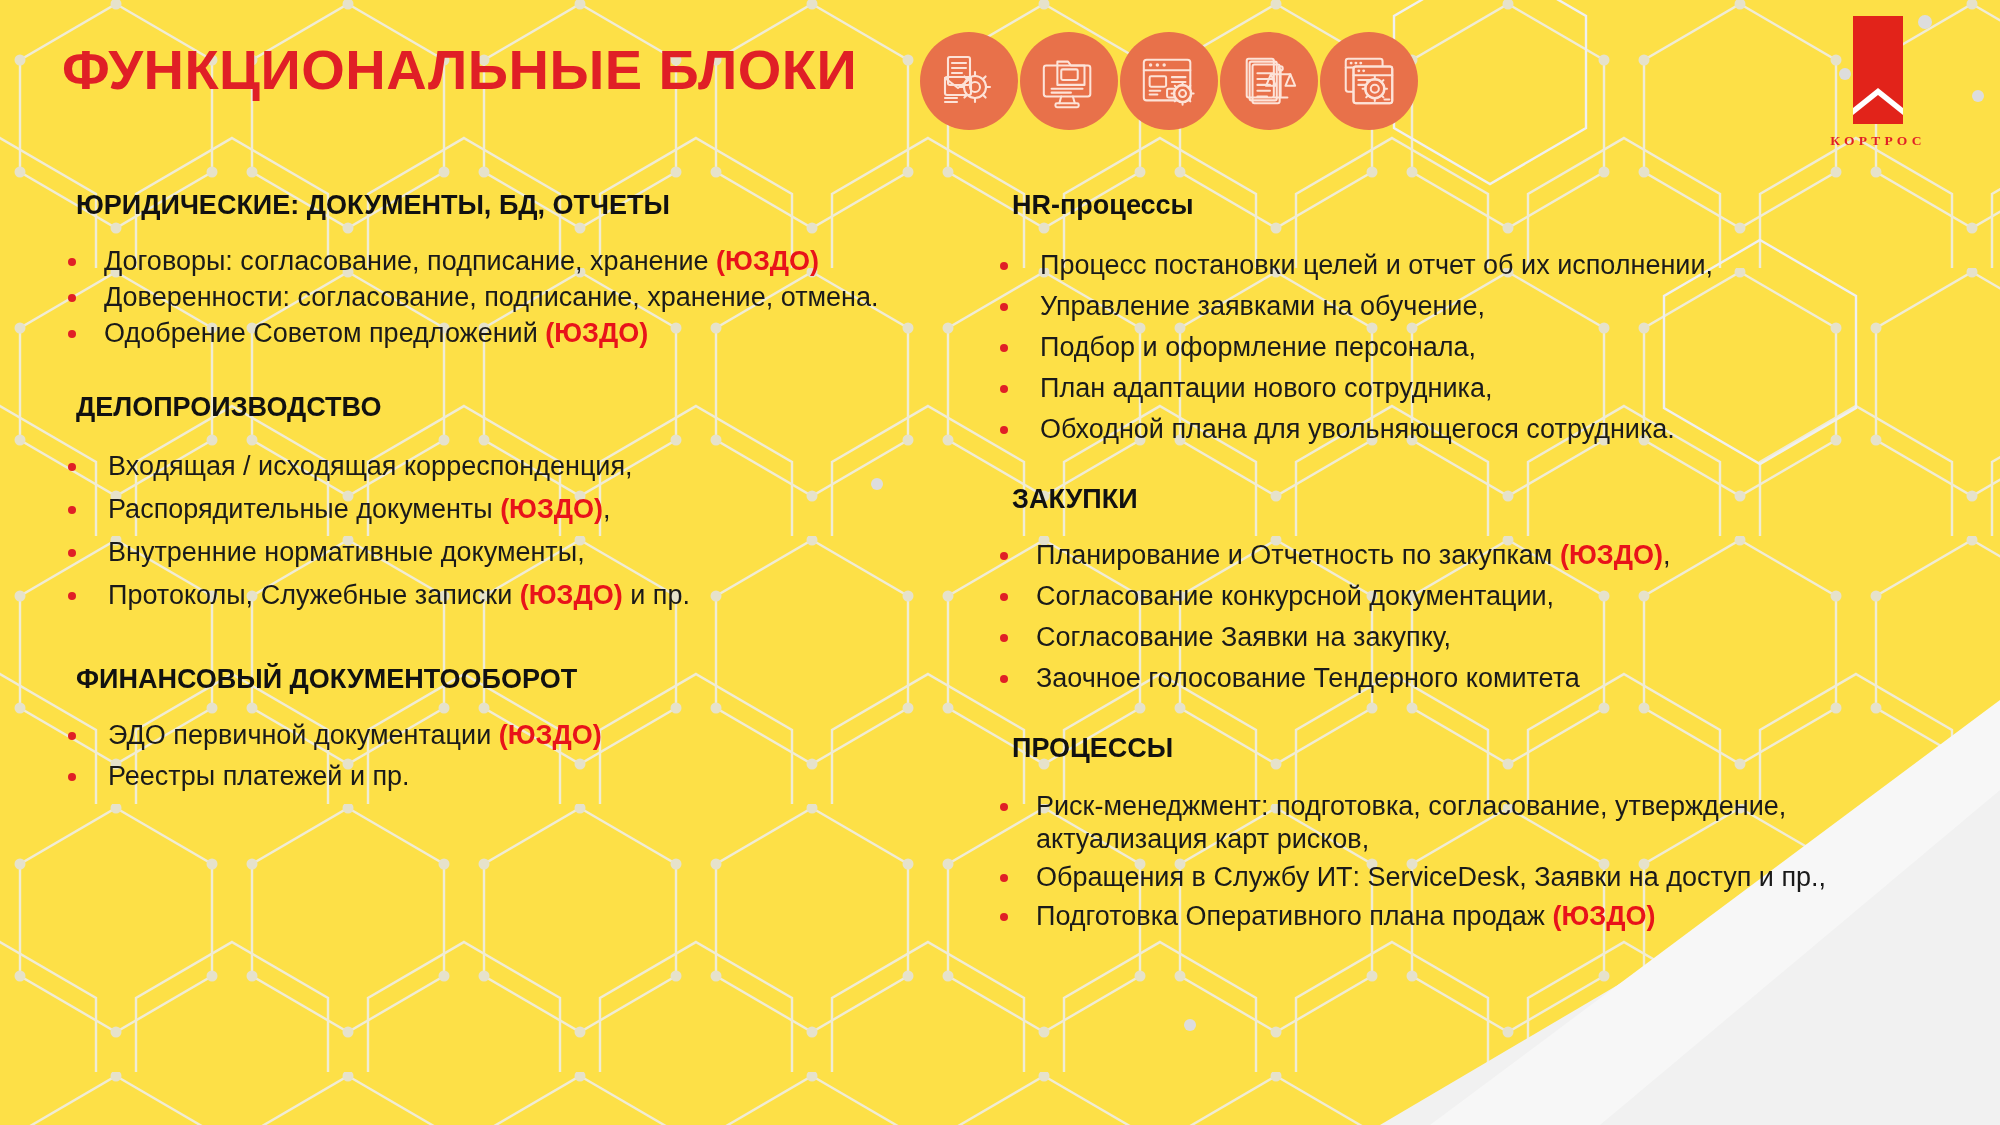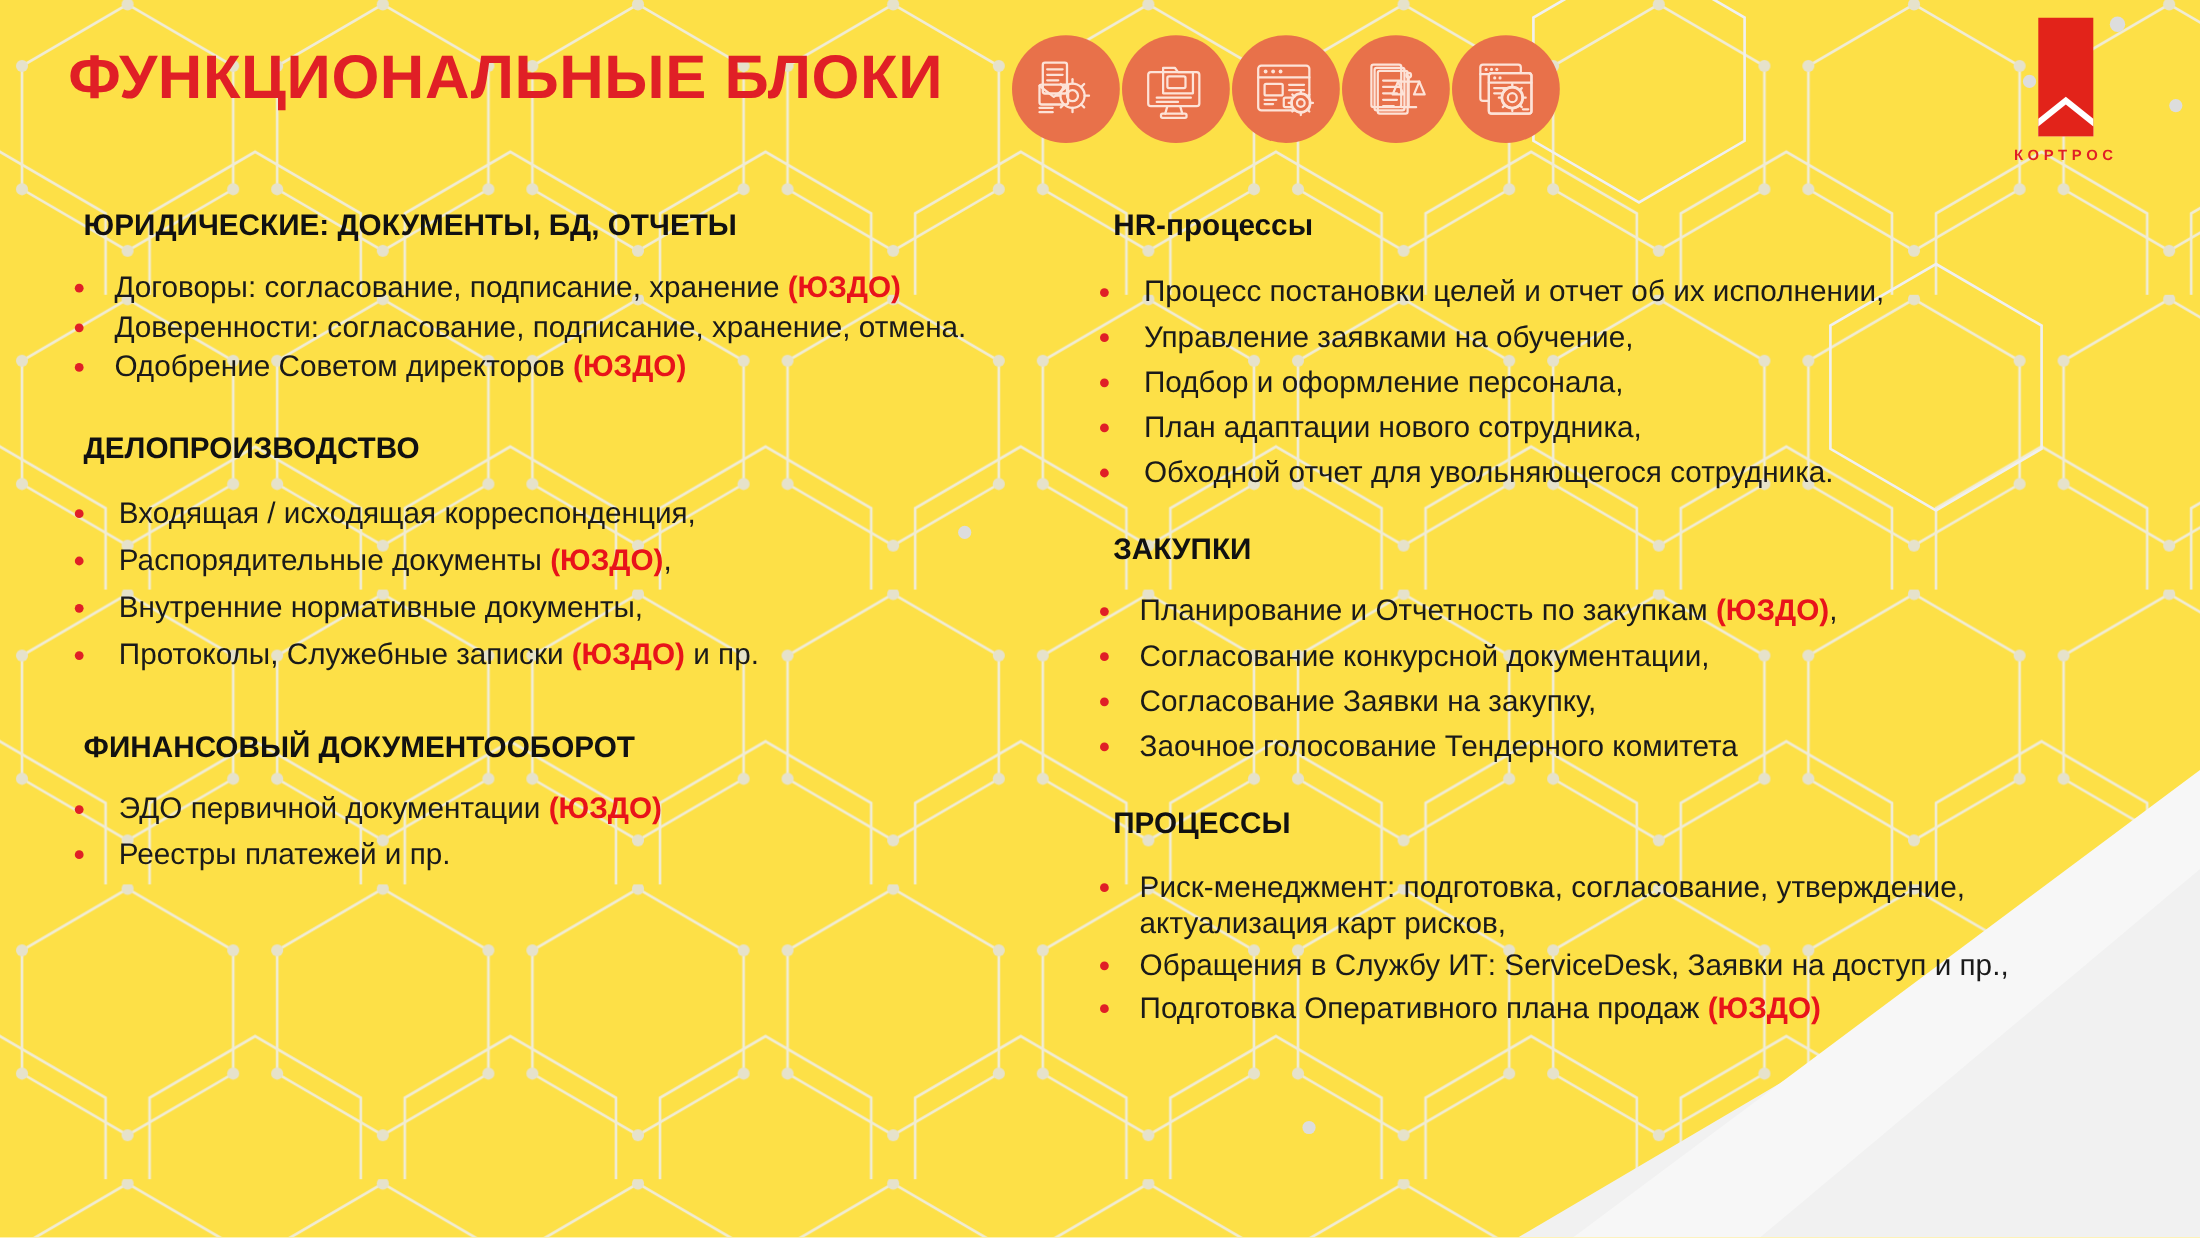--- a/index.html
+++ b/index.html
@@ -90,20 +90,21 @@
     margin: 0 auto;
     display: block;
   }
   #logo-word {
     margin-top: 9px;
     font-size: 13.5px;
     font-weight: bold;
     letter-spacing: 4.2px;
     color: #e01f26;
     text-align: center;
+    font-family: Liberation Serif, serif;
   }
 
   
   #columns {
     position: absolute;
     left: 0;
     top: 190px;
     width: 1768px;
     height: 935px;
     z-index: 2;
@@ -349,21 +350,21 @@
   </div>
 
   <div id="columns">
 
     <div class="column" id="col-left">
       <div class="section" id="sec-legal">
         <div class="section-title">ЮРИДИЧЕСКИЕ: ДОКУМЕНТЫ, БД, ОТЧЕТЫ</div>
         <ul class="bullet-list">
             <li class="bullet-item"><span>Договоры: согласование, подписание, хранение </span><span class="hl">(ЮЗДО)</span></li>
             <li class="bullet-item"><span>Доверенности: согласование, подписание, хранение, отмена.</span></li>
-            <li class="bullet-item"><span>Одобрение Советом директоров </span><span class="hl">(ЮЗДО)</span></li>
+            <li class="bullet-item"><span>Одобрение Советом предложений </span><span class="hl">(ЮЗДО)</span></li>
           </ul>
       </div>
 
       <div class="section" id="sec-records">
         <div class="section-title">ДЕЛОПРОИЗВОДСТВО</div>
         <ul class="bullet-list">
             <li class="bullet-item"><span>Входящая / исходящая корреспонденция,</span></li>
             <li class="bullet-item"><span>Распорядительные документы </span><span class="hl">(ЮЗДО)</span><span>,</span></li>
             <li class="bullet-item"><span>Внутренние нормативные документы,</span></li>
             <li class="bullet-item"><span>Протоколы, Служебные записки </span><span class="hl">(ЮЗДО)</span><span> и пр.</span></li>
@@ -380,21 +381,21 @@
     </div>
 
     <div class="column" id="col-right">
       <div class="section" id="sec-hr">
         <div class="section-title">HR-процессы</div>
         <ul class="bullet-list">
             <li class="bullet-item"><span>Процесс постановки целей и отчет об их исполнении,</span></li>
             <li class="bullet-item"><span>Управление заявками на обучение,</span></li>
             <li class="bullet-item"><span>Подбор и оформление персонала,</span></li>
             <li class="bullet-item"><span>План адаптации нового сотрудника,</span></li>
-            <li class="bullet-item"><span>Обходной отчет для увольняющегося сотрудника.</span></li>
+            <li class="bullet-item"><span>Обходной плана для увольняющегося сотрудника.</span></li>
           </ul>
       </div>
 
       <div class="section" id="sec-purchase">
         <div class="section-title">ЗАКУПКИ</div>
         <ul class="bullet-list">
             <li class="bullet-item"><span>Планирование и Отчетность по закупкам </span><span class="hl">(ЮЗДО)</span><span>,</span></li>
             <li class="bullet-item"><span>Согласование конкурсной документации,</span></li>
             <li class="bullet-item"><span>Согласование Заявки на закупку,</span></li>
             <li class="bullet-item"><span>Заочное голосование Тендерного комитета</span></li>

